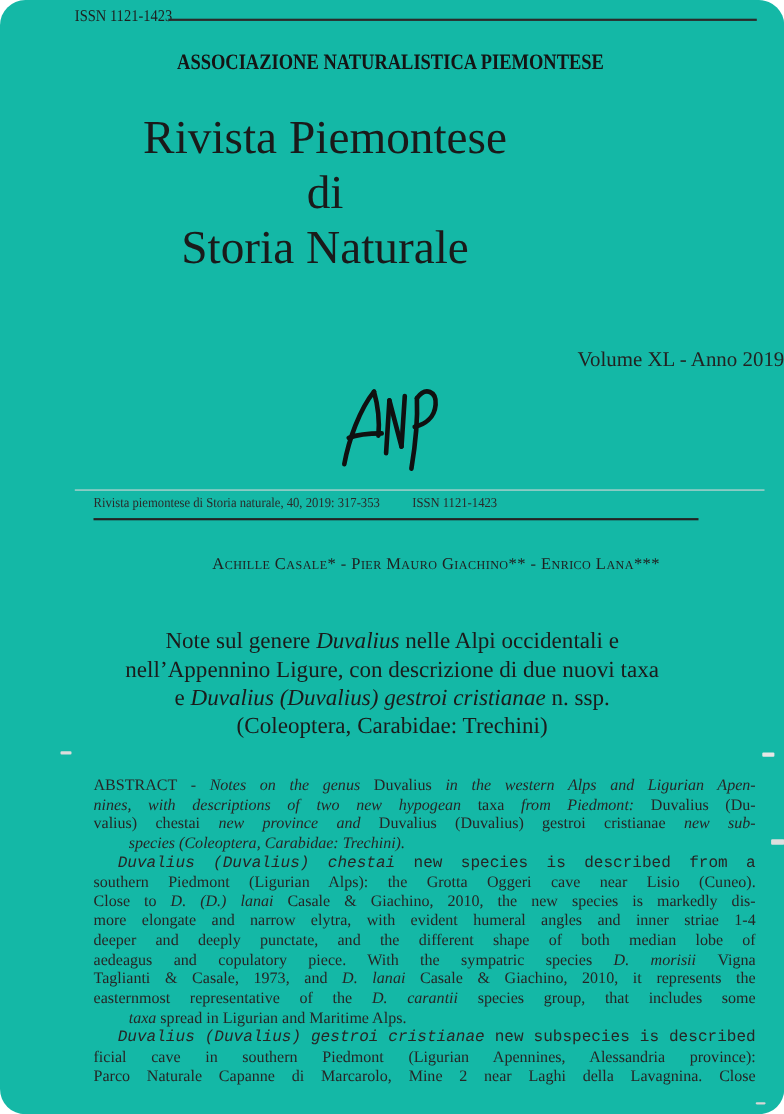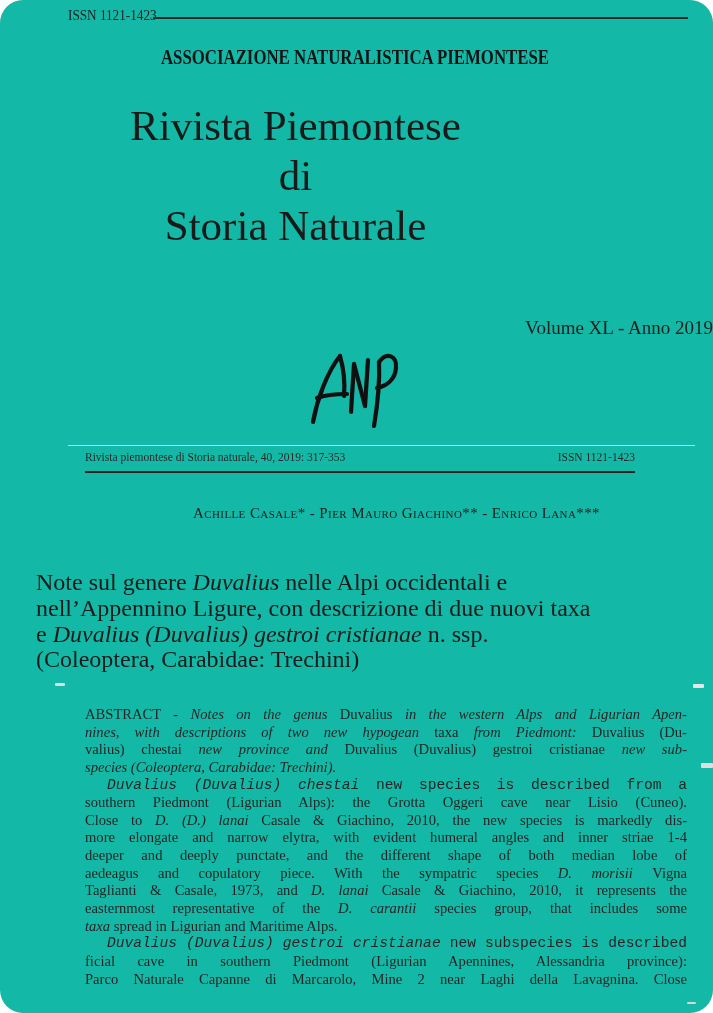--- a/index.html
+++ b/index.html
@@ -32,39 +32,39 @@
   
   .volume-line{position:absolute;left:0;top:297px;width:713px;text-align:right;
     font-size:19px;color:#222222;margin-top:20px;}
 
   
   .anp-logo{position:absolute;left:303px;top:348px;width:96px;height:82px;}
 
   
   .thin-rule{position:absolute;left:68px;top:445px;width:627px;height:1px;background:#d8d8d8;}
   .running-header{position:absolute;left:85px;top:450px;width:550px;
-    display:flex;justify-content:space-between;align-items:baseline;
+    display:flex;align-items:baseline;
     font-size:12.5px;color:#2a2a2a;white-space:nowrap;}
   .running-header .cit{display:inline-block;transform:scaleX(.92);transform-origin:left center;}
   .running-header .iss{display:inline-block;transform:scaleX(.92);transform-origin:right center;}
   .dark-rule{position:absolute;left:85px;top:471px;width:550px;height:2px;background:#232323;}
 
   
   .authors{position:absolute;left:0;top:505px;width:713px;text-align:center;
     font-variant:small-caps;font-size:15px;letter-spacing:.4px;color:#1f1f1f;padding-left:40px;}
 
   
-  .article-title{position:absolute;left:36px;top:570px;width:641px;
-    font-size:24px;line-height:25.8px;color:#1b1b1b;}
+  .article-title{position:absolute;left:36px;top:570px;width:641px;text-align:center;
+    font-size:21px;line-height:25.8px;color:#1b1b1b;}
 
   
   .abstract{position:absolute;left:85px;top:706px;width:602px;
     font-size:14.6px;line-height:17.65px;color:#262626;}
   .abs-line{text-align:justify;text-align-last:justify;height:17.65px;overflow:hidden;}
-  .abs-line.end{text-align-last:left;}
+  .abs-line.end{text-align-last:left;margin-left:32px;}
   .abs-line.indent{text-indent:22px;font-family:Liberation Mono, monospace;}
 
   
   .artifact{position:absolute;border-radius:1px;}
   .artifact.a1{left:55px;top:683px;width:10px;height:3px;background:#dcdcdc;}
   .artifact.a2{left:693px;top:684px;width:11px;height:4px;background:#e6e6e6;}
   .artifact.a3{left:701px;top:763px;width:12px;height:5px;background:#dedede;}
   .artifact.a4{left:687px;top:1002px;width:9px;height:2px;background:#d6d6d6;}
 </style>
 </head>

